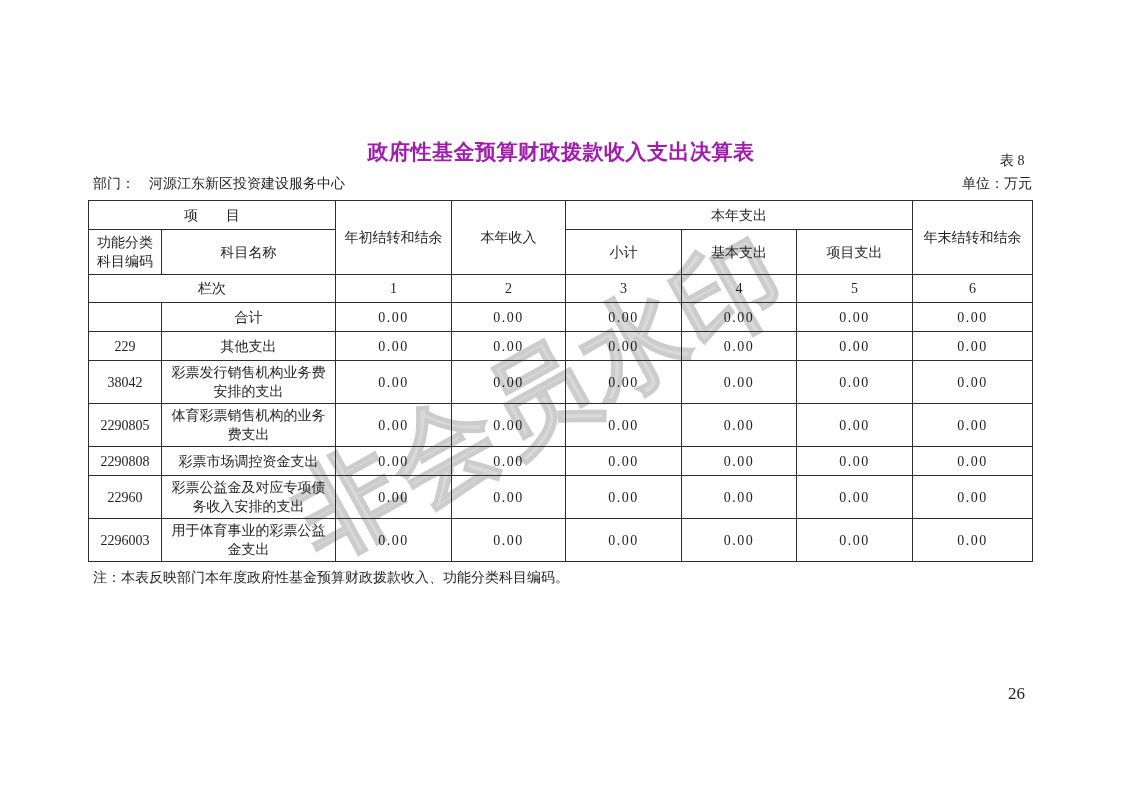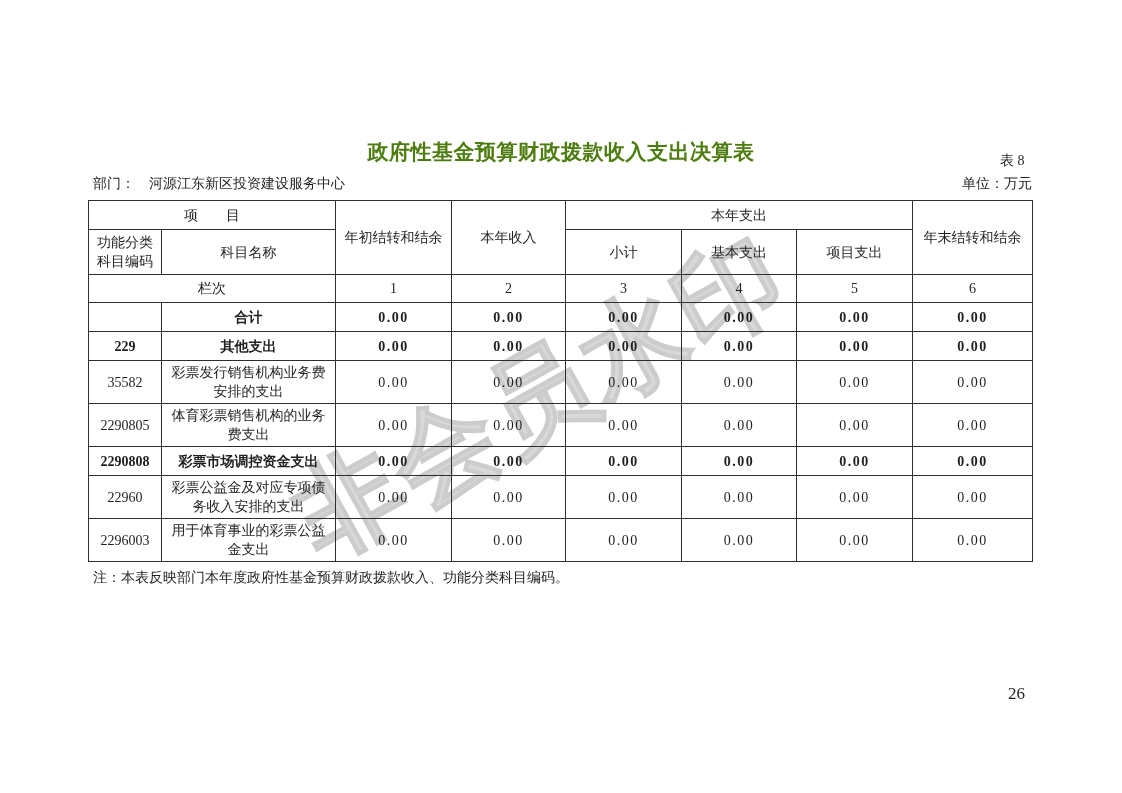--- a/index.html
+++ b/index.html
@@ -32,21 +32,21 @@
   }
   .table-label {
     position: absolute; top: 107px; left: 1000px;
     font-size: 14px; z-index: 2; margin-top: 45px;
   }
   .doc-title {
     position: absolute; top: 138px; left: 0; width: 100%;
     text-align: center;
     font-family: "Liberation Sans", "DejaVu Sans", sans-serif;
     font-weight: 700; font-size: 21px; letter-spacing: 0.5px;
-    color: #4d7c0f; z-index: 2;
+    color: #a21caf; z-index: 2;
   }
   .meta-row {
     position: absolute; top: 175px; left: 93px; width: 939px;
     display: flex; justify-content: space-between;
     font-size: 14px; z-index: 2; align-items: flex-end;
   }
   .meta-dept .dept-value { margin-left: 14px; }
   table.budget {
     position: absolute; left: 88px; top: 200px;
     width: 944px; z-index: 1;
@@ -58,21 +58,21 @@
     border: 1px solid #2e2e2e;
     text-align: center; vertical-align: middle;
     line-height: 19px;
     padding: 2px 4px;
     background: transparent;
     overflow: hidden;
   }
   tr.hr1 td { height: 29px; }
   tr.hr2 td { height: 45px; }
   tr.hr3 td { height: 28px; }
-  tr.r-s td { height: 29px; font-weight: bold; }
+  tr.r-s td { height: 29px; }
   tr.r-d td { height: 42px; }
   td.code { text-align: left; padding-left: 7px; }
   td.name { text-align: left; padding-left: 8px; padding-right: 4px; word-break: break-all; }
   td.name-center { text-align: center; }
   td.num { text-align: right; padding-right: 10px; letter-spacing: 1.5px; }
   .note {
     position: absolute; left: 93px; top: 569px;
     font-size: 14px; z-index: 2;
   }
   .page-number {
@@ -148,21 +148,21 @@
         <td class="code">229</td>
         <td class="name">其他支出</td>
         <td class="num">0.00</td>
         <td class="num">0.00</td>
         <td class="num">0.00</td>
         <td class="num">0.00</td>
         <td class="num">0.00</td>
         <td class="num">0.00</td>
       </tr>
       <tr class="r-d">
-        <td class="code">35582</td>
+        <td class="code">38042</td>
         <td class="name">彩票发行销售机构业务费安排的支出</td>
         <td class="num">0.00</td>
         <td class="num">0.00</td>
         <td class="num">0.00</td>
         <td class="num">0.00</td>
         <td class="num">0.00</td>
         <td class="num">0.00</td>
       </tr>
       <tr class="r-d">
         <td class="code">2290805</td>

